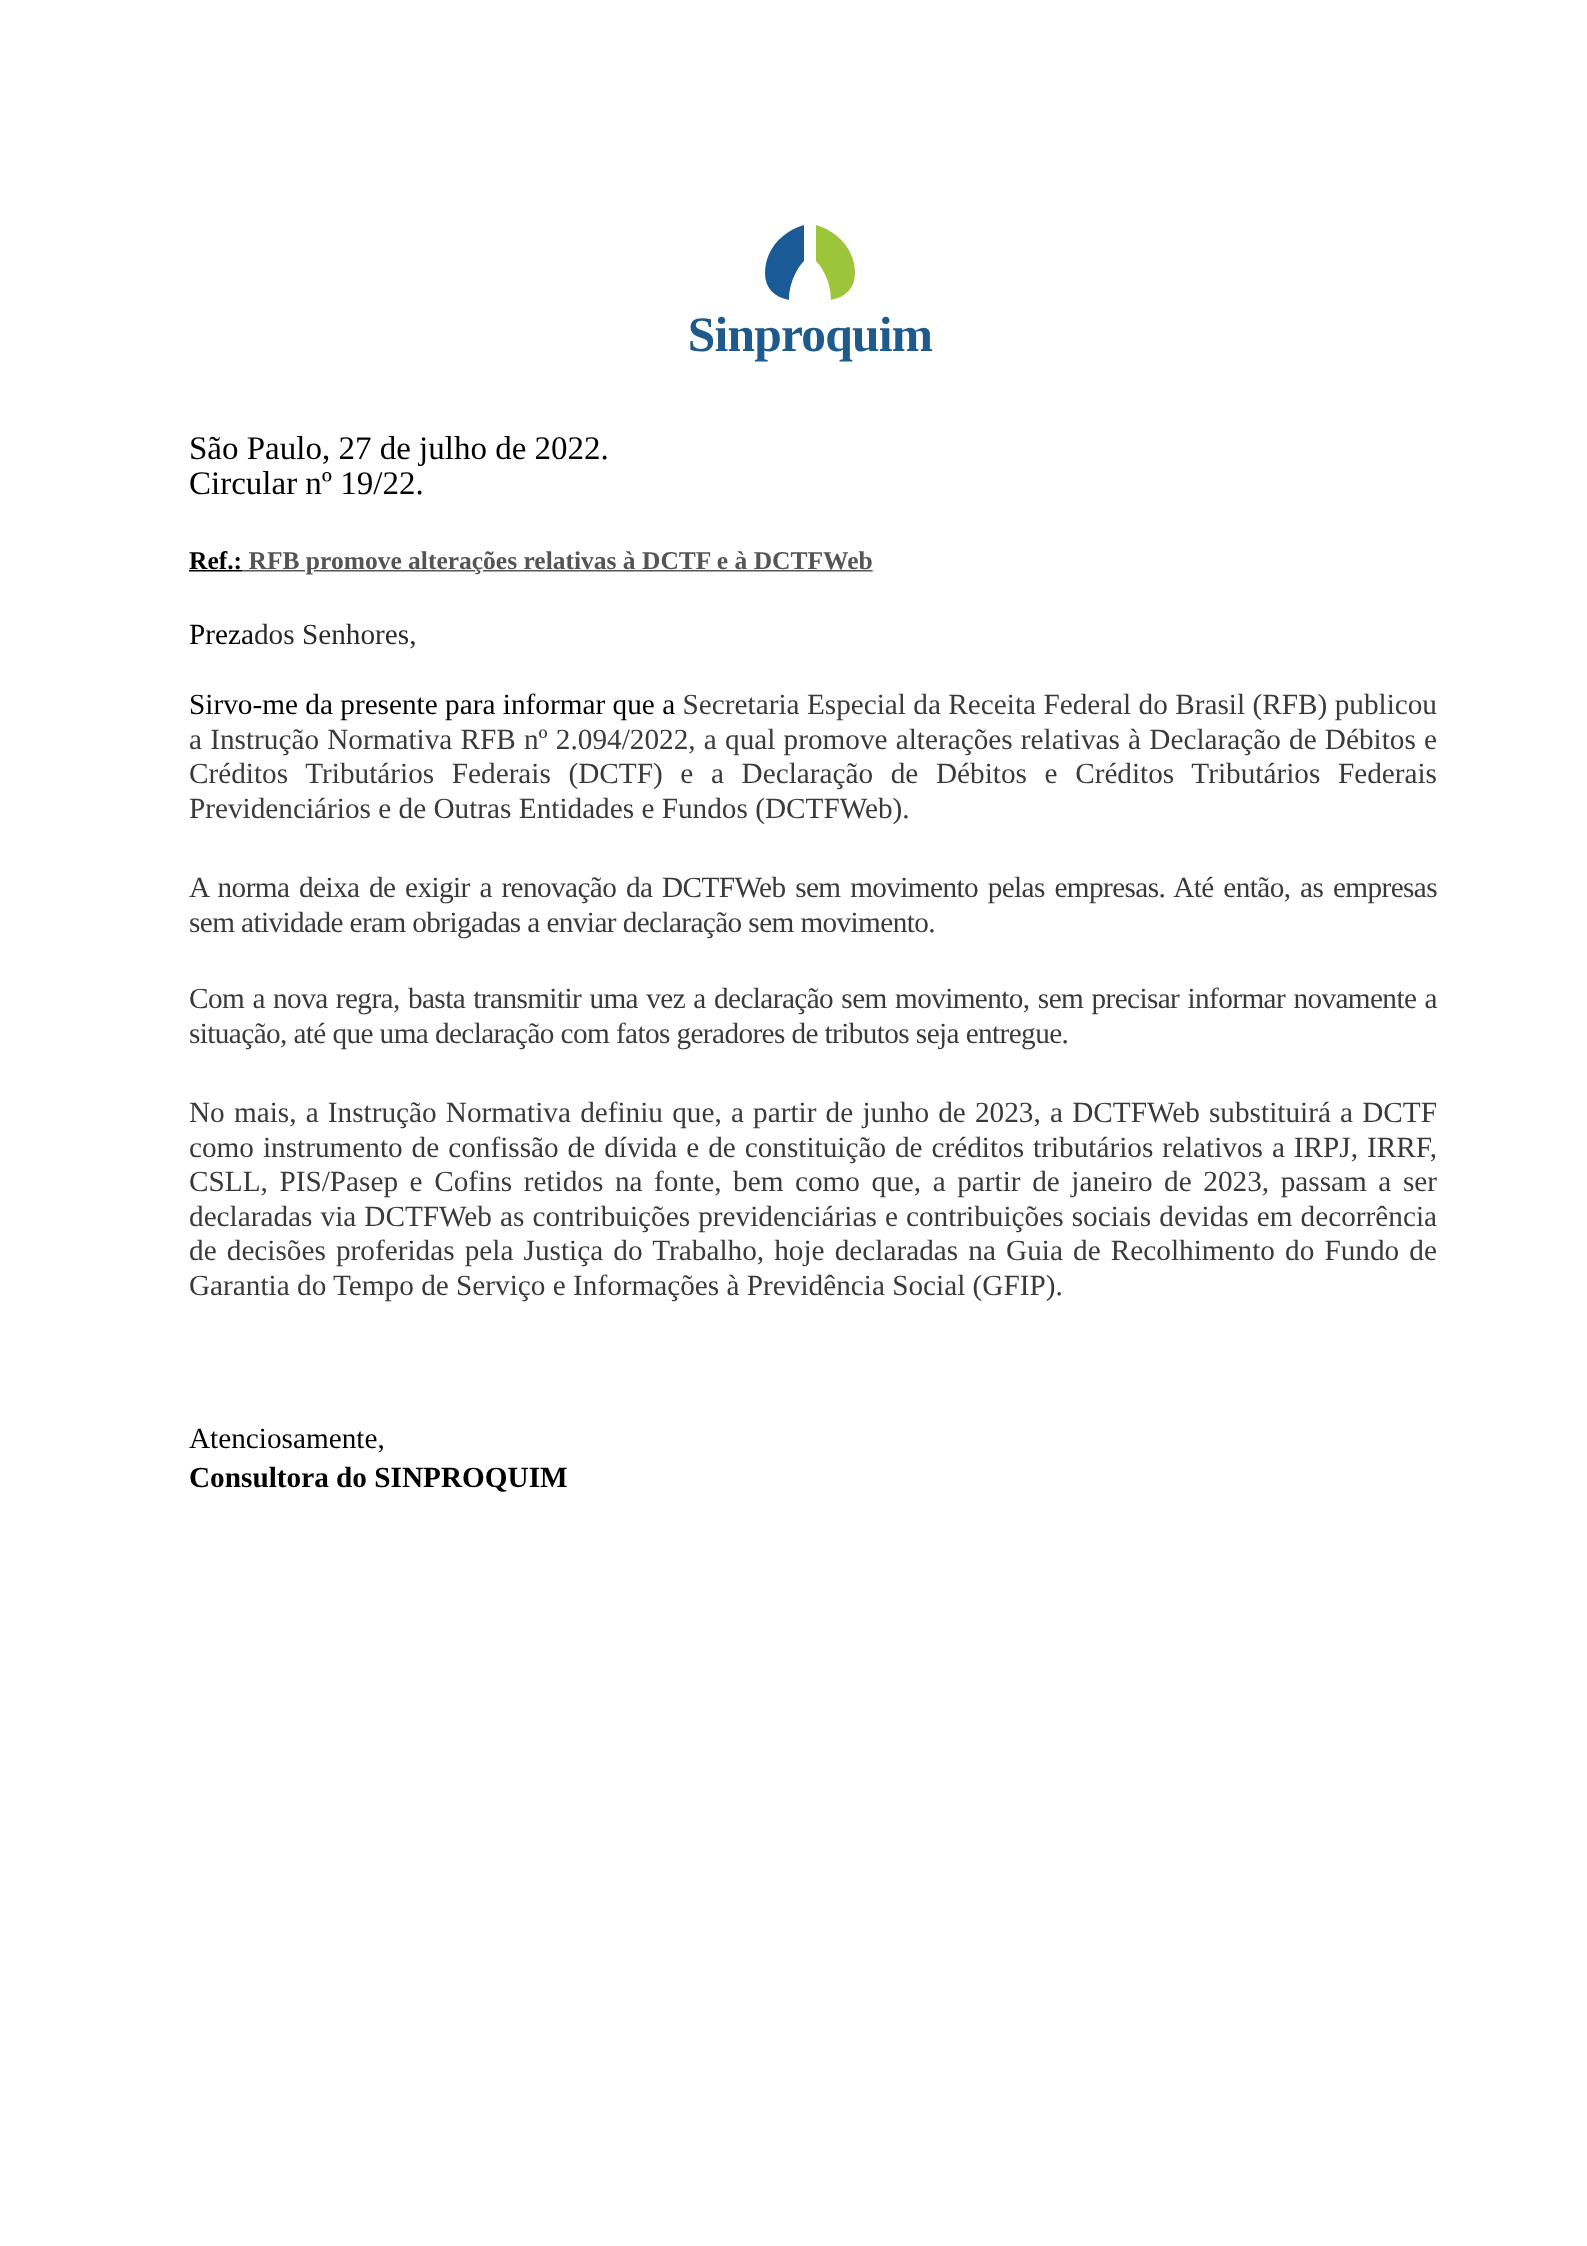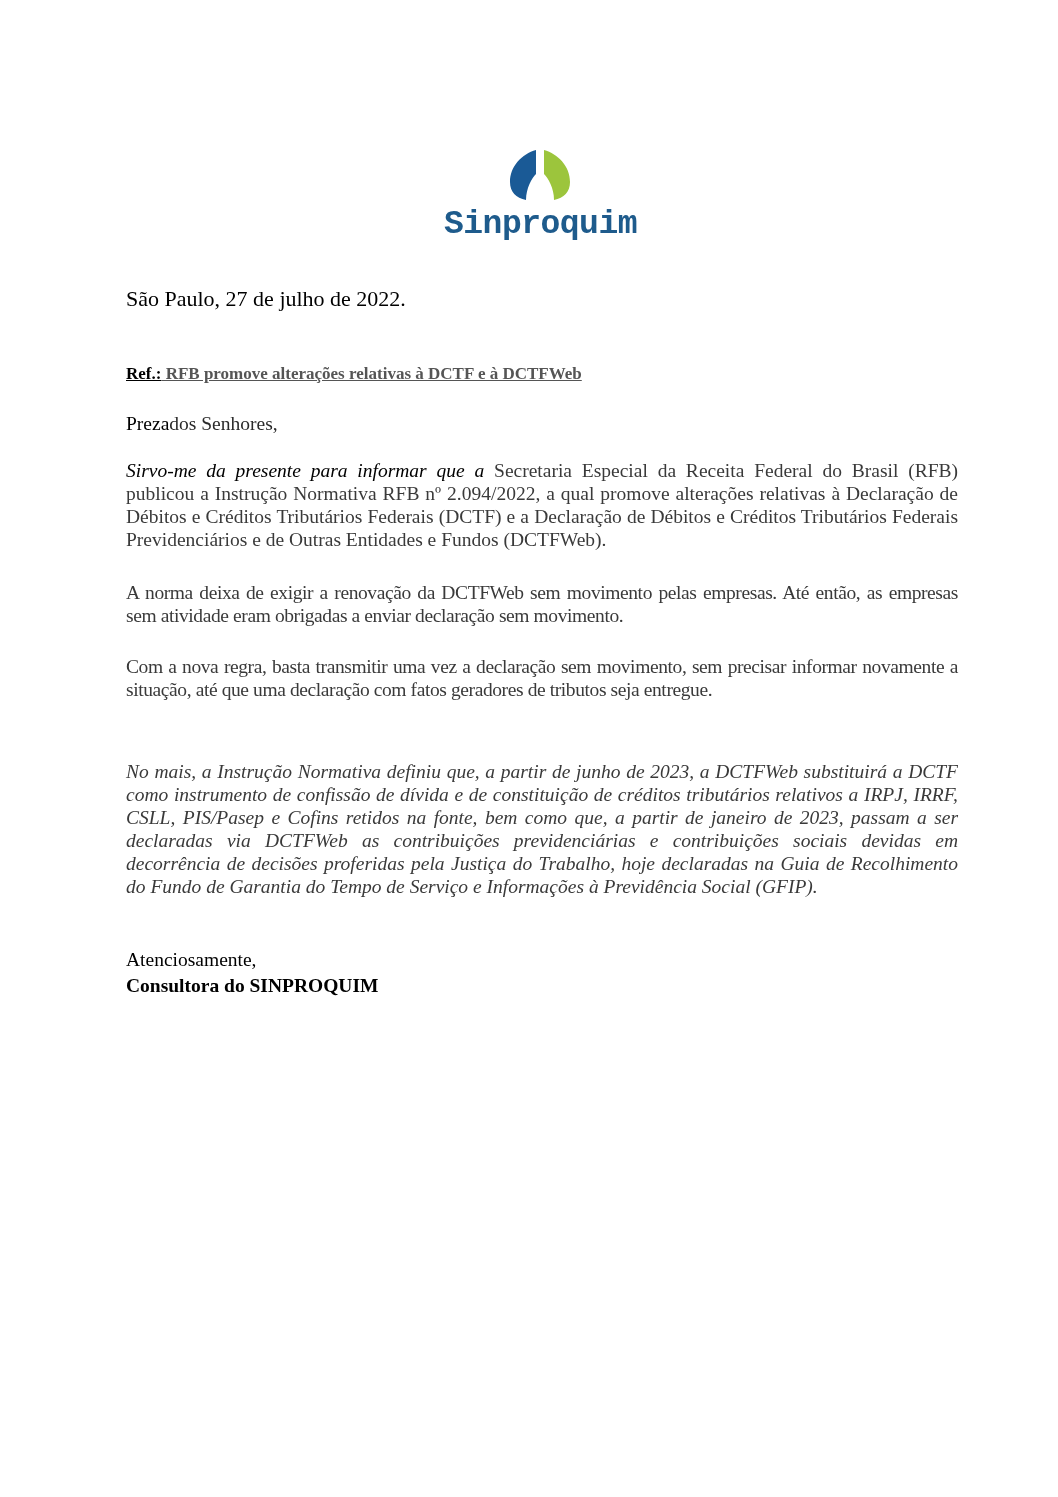--- a/index.html
+++ b/index.html
@@ -22,34 +22,34 @@
       width: 192px;
       height: 124px;
     }
     .logo svg { display: block; }
     .logo-text {
       position: absolute;
       left: 0;
       top: 72px;
       width: 192px;
       text-align: center;
-      font-family: Liberation Mono, monospace;
+      font-family: Liberation Serif, serif;
       font-size: 33px;
       font-weight: 600;
       letter-spacing: -0.5px;
       color: #1e5b8c;
     }
     .page-text {
       position: absolute;
       left: 126px;
       width: 832px;
       font-size: 19.5px;
       line-height: 23px;
     }
-    .black { color: #000000; font-style: italic; }
+    .black { color: #000000; }
     .heading-block {
       top: 287px;
       color: #000;
       font-size: 22px;
       line-height: 23px;
     }
     .ref-line {
       top: 362px;
       font-weight: bold;
       font-size: 17px;
@@ -63,21 +63,21 @@
       text-decoration: underline;
       text-decoration-color: #555555;
     }
     .greeting { top: 412px; }
     .greeting .bold-part { color: #000; text-align: center; }
     .greeting .rest { color: #2a2a2a; }
     .para { text-align: justify; color: #3a3a3a; }
     .p1 { top: 459px; }
     .p2 { top: 581px; letter-spacing: -0.4px; }
     .p3 { top: 655px; letter-spacing: -0.4px; }
-    .p4 { top: 760px; font-style: italic; }
+    .p4 { top: 731px; }
     .closing { top: 926px; color: #000000; margin-top: 22px; }
     .signature {
       top: 973px;
       font-weight: bold;
       color: #000;
     }
     .signature div { line-height: 26px; }
   </style>
 </head>
 <body>
@@ -85,20 +85,21 @@
 <div class="logo">
   <svg width="192" height="72" viewBox="0 0 192 72">
     <path d="M 92 16 C 78 20, 66 32, 66 48 C 66 58, 72 64, 82 66 C 82 54, 88 44, 92 40 Z" fill="#1a5a96"></path>
     <path d="M 100 16 C 114 20, 126 32, 126 48 C 126 58, 120 64, 110 66 C 110 54, 104 44, 100 40 Z" fill="#9cc53c"></path>
   </svg>
   <div class="logo-text">Sinproquim</div>
 </div>
 
 <div class="page-text heading-block">
   <div>São Paulo, 27 de julho de 2022.</div>
+  <div>Circular nº 19/22.</div>
 </div>
 
 <div class="page-text ref-line">
   <span class="ref-label">Ref.:</span><span class="ref-subject"> RFB promove alterações relativas à DCTF e à DCTFWeb</span>
 </div>
 
 <div class="page-text greeting">
   <span class="bold-part">Preza</span><span class="rest">dos Senhores,</span>
 </div>
 

